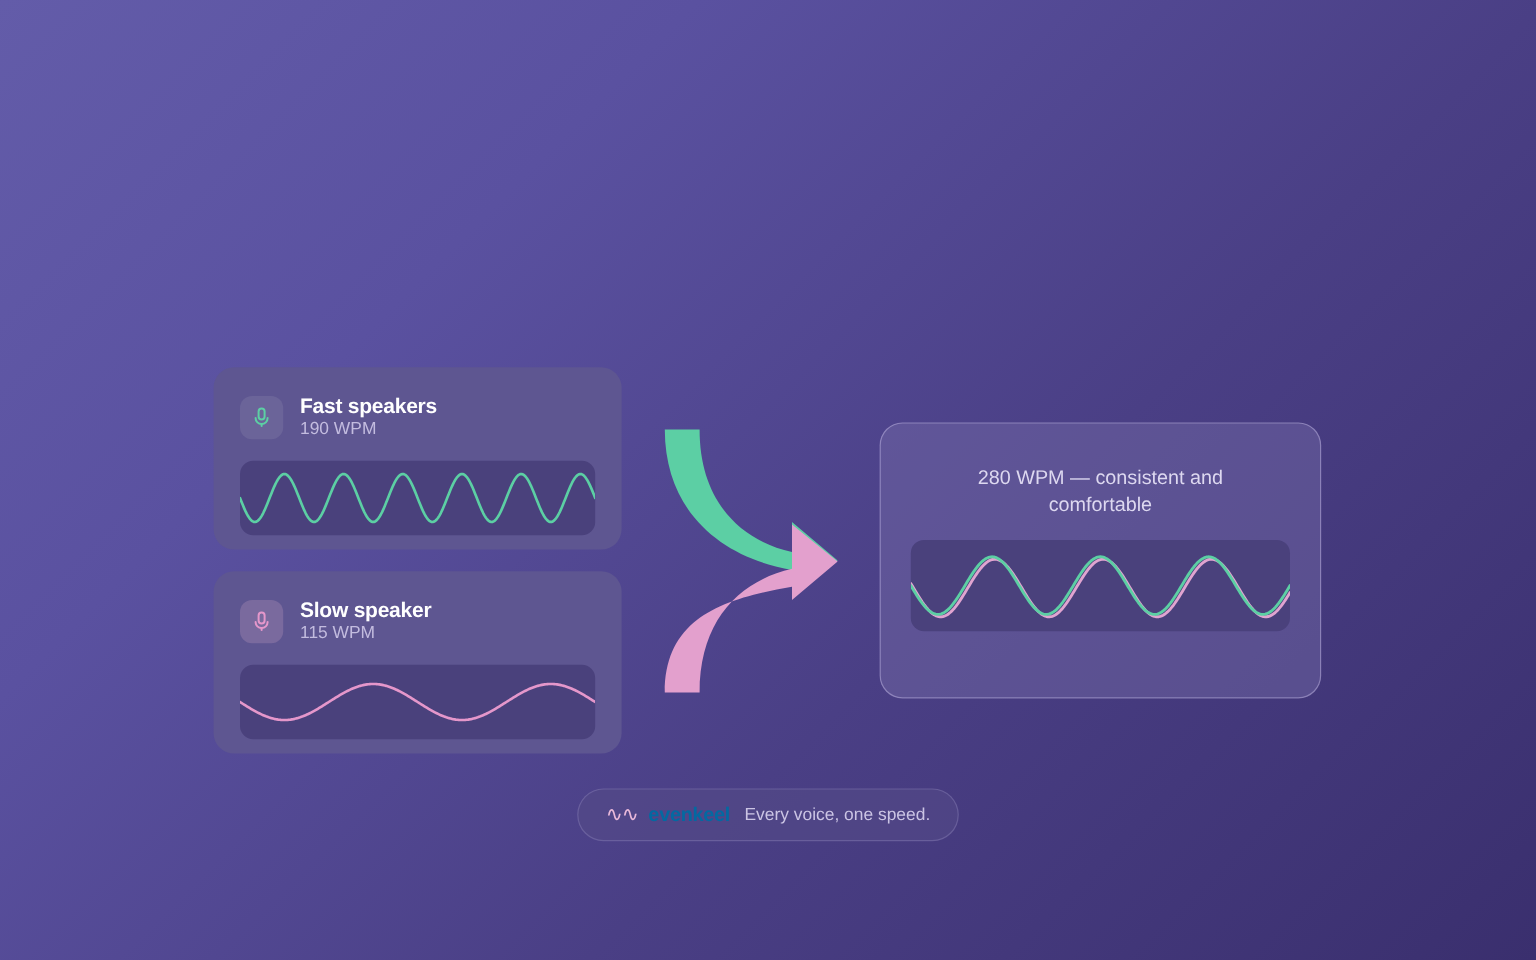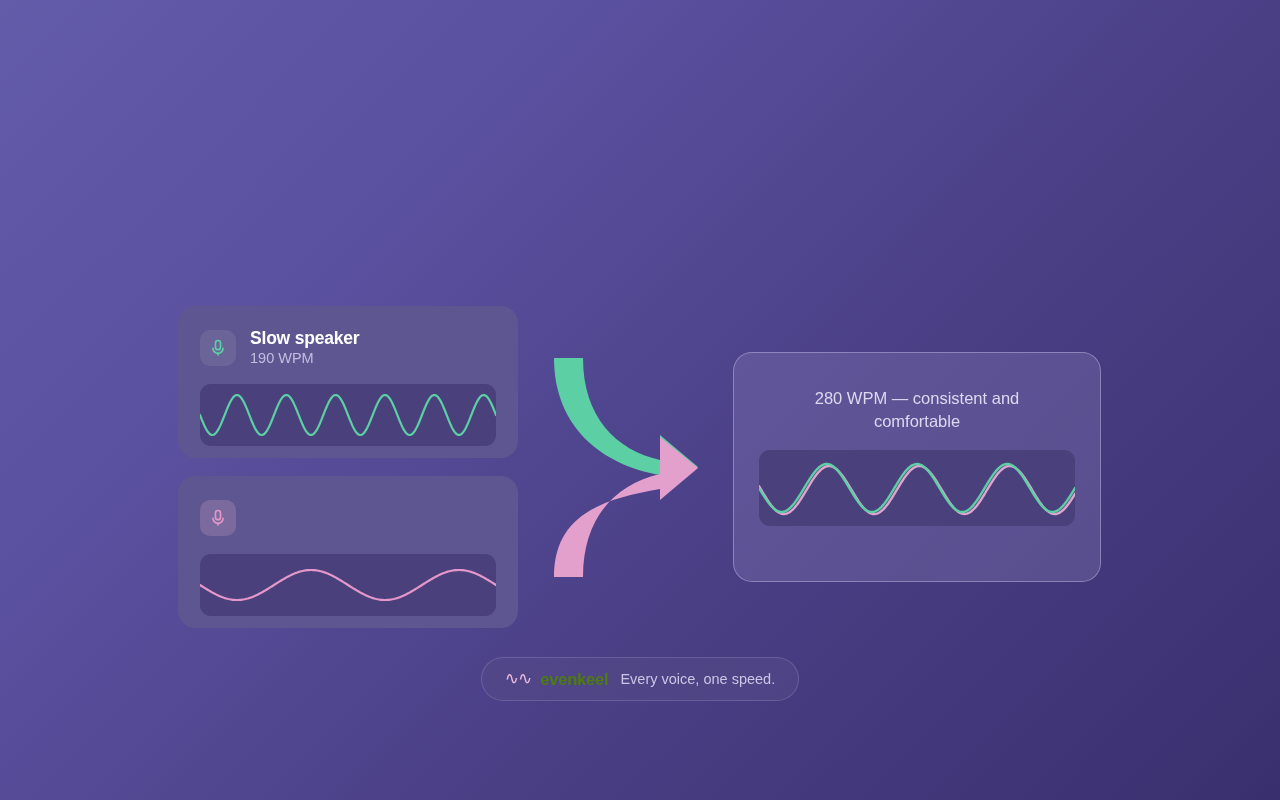--- a/index.html
+++ b/index.html
@@ -157,21 +157,21 @@
     color: #e9b9da;
     font-size: 17px;
     line-height: 1;
     letter-spacing: -1px;
     position: relative;
     top: -1px;
   }
   .brand-name {
     font-size: 16.5px;
     font-weight: 700;
-    color: #4d7c0f;
+    color: #0369a1;
     letter-spacing: -0.2px;
   }
   .brand-tag {
     font-size: 14.5px;
     font-weight: 400;
     color: #cbc4e4;
     margin-left: 3px;
   }
 </style>
 </head>
@@ -183,40 +183,44 @@
 <div class="speaker-card" id="card-fast">
   <div class="card-head">
     <span class="mic-badge fast">
       <svg width="20" height="20" viewBox="0 0 24 24" fill="none" stroke="#5ccfa4" stroke-width="2" stroke-linecap="round">
         <rect x="9" y="3" width="6" height="11" rx="3"></rect>
         <path d="M6 12.5a6 6 0 0 0 12 0"></path>
         <line x1="12" y1="18.5" x2="12" y2="20.5"></line>
       </svg>
     </span>
     <span class="card-meta">
-      <span class="card-title">Slow speaker</span>
+      <span class="card-title">Fast speakers</span>
       <span class="card-wpm">190 WPM</span>
     </span>
   </div>
   <div class="wave-panel">
     <svg viewBox="0 0 296 62" preserveAspectRatio="none">
       <path id="wave-fast-path" fill="none" stroke="#5ccfa4" stroke-width="2.2" stroke-linecap="round" stroke-linejoin="round" d="M0.00,31.00 L1.14,33.89 L2.28,36.72 L3.42,39.43 L4.55,41.96 L5.69,44.26 L6.83,46.29 L7.97,47.99 L9.11,49.34 L10.25,50.30 L11.38,50.85 L12.52,50.99 L13.66,50.71 L14.80,50.02 L15.94,48.93 L17.08,47.46 L18.22,45.65 L19.35,43.52 L20.49,41.14 L21.63,38.54 L22.77,35.79 L23.91,32.93 L25.05,30.03 L26.18,27.16 L27.32,24.36 L28.46,21.71 L29.60,19.24 L30.74,17.03 L31.88,15.11 L33.02,13.52 L34.15,12.30 L35.29,11.47 L36.43,11.05 L37.57,11.05 L38.71,11.47 L39.85,12.30 L40.98,13.52 L42.12,15.11 L43.26,17.03 L44.40,19.24 L45.54,21.71 L46.68,24.36 L47.82,27.16 L48.95,30.03 L50.09,32.93 L51.23,35.79 L52.37,38.54 L53.51,41.14 L54.65,43.52 L55.78,45.65 L56.92,47.46 L58.06,48.93 L59.20,50.02 L60.34,50.71 L61.48,50.99 L62.62,50.85 L63.75,50.30 L64.89,49.34 L66.03,47.99 L67.17,46.29 L68.31,44.26 L69.45,41.96 L70.58,39.43 L71.72,36.72 L72.86,33.89 L74.00,31.00 L75.14,28.11 L76.28,25.28 L77.42,22.57 L78.55,20.04 L79.69,17.74 L80.83,15.71 L81.97,14.01 L83.11,12.66 L84.25,11.70 L85.38,11.15 L86.52,11.01 L87.66,11.29 L88.80,11.98 L89.94,13.07 L91.08,14.54 L92.22,16.35 L93.35,18.48 L94.49,20.86 L95.63,23.46 L96.77,26.21 L97.91,29.07 L99.05,31.97 L100.18,34.84 L101.32,37.64 L102.46,40.29 L103.60,42.76 L104.74,44.97 L105.88,46.89 L107.02,48.48 L108.15,49.70 L109.29,50.53 L110.43,50.95 L111.57,50.95 L112.71,50.53 L113.85,49.70 L114.98,48.48 L116.12,46.89 L117.26,44.97 L118.40,42.76 L119.54,40.29 L120.68,37.64 L121.82,34.84 L122.95,31.97 L124.09,29.07 L125.23,26.21 L126.37,23.46 L127.51,20.86 L128.65,18.48 L129.78,16.35 L130.92,14.54 L132.06,13.07 L133.20,11.98 L134.34,11.29 L135.48,11.01 L136.62,11.15 L137.75,11.70 L138.89,12.66 L140.03,14.01 L141.17,15.71 L142.31,17.74 L143.45,20.04 L144.58,22.57 L145.72,25.28 L146.86,28.11 L148.00,31.00 L149.14,33.89 L150.28,36.72 L151.42,39.43 L152.55,41.96 L153.69,44.26 L154.83,46.29 L155.97,47.99 L157.11,49.34 L158.25,50.30 L159.38,50.85 L160.52,50.99 L161.66,50.71 L162.80,50.02 L163.94,48.93 L165.08,47.46 L166.22,45.65 L167.35,43.52 L168.49,41.14 L169.63,38.54 L170.77,35.79 L171.91,32.93 L173.05,30.03 L174.18,27.16 L175.32,24.36 L176.46,21.71 L177.60,19.24 L178.74,17.03 L179.88,15.11 L181.02,13.52 L182.15,12.30 L183.29,11.47 L184.43,11.05 L185.57,11.05 L186.71,11.47 L187.85,12.30 L188.98,13.52 L190.12,15.11 L191.26,17.03 L192.40,19.24 L193.54,21.71 L194.68,24.36 L195.82,27.16 L196.95,30.03 L198.09,32.93 L199.23,35.79 L200.37,38.54 L201.51,41.14 L202.65,43.52 L203.78,45.65 L204.92,47.46 L206.06,48.93 L207.20,50.02 L208.34,50.71 L209.48,50.99 L210.62,50.85 L211.75,50.30 L212.89,49.34 L214.03,47.99 L215.17,46.29 L216.31,44.26 L217.45,41.96 L218.58,39.43 L219.72,36.72 L220.86,33.89 L222.00,31.00 L223.14,28.11 L224.28,25.28 L225.42,22.57 L226.55,20.04 L227.69,17.74 L228.83,15.71 L229.97,14.01 L231.11,12.66 L232.25,11.70 L233.38,11.15 L234.52,11.01 L235.66,11.29 L236.80,11.98 L237.94,13.07 L239.08,14.54 L240.22,16.35 L241.35,18.48 L242.49,20.86 L243.63,23.46 L244.77,26.21 L245.91,29.07 L247.05,31.97 L248.18,34.84 L249.32,37.64 L250.46,40.29 L251.60,42.76 L252.74,44.97 L253.88,46.89 L255.02,48.48 L256.15,49.70 L257.29,50.53 L258.43,50.95 L259.57,50.95 L260.71,50.53 L261.85,49.70 L262.98,48.48 L264.12,46.89 L265.26,44.97 L266.40,42.76 L267.54,40.29 L268.68,37.64 L269.82,34.84 L270.95,31.97 L272.09,29.07 L273.23,26.21 L274.37,23.46 L275.51,20.86 L276.65,18.48 L277.78,16.35 L278.92,14.54 L280.06,13.07 L281.20,11.98 L282.34,11.29 L283.48,11.01 L284.62,11.15 L285.75,11.70 L286.89,12.66 L288.03,14.01 L289.17,15.71 L290.31,17.74 L291.45,20.04 L292.58,22.57 L293.72,25.28 L294.86,28.11 L296.00,31.00"></path>
     </svg>
   </div>
 </div>
 
 <div class="speaker-card" id="card-slow">
   <div class="card-head">
     <span class="mic-badge slow">
       <svg width="20" height="20" viewBox="0 0 24 24" fill="none" stroke="#e597cb" stroke-width="2" stroke-linecap="round">
         <rect x="9" y="3" width="6" height="11" rx="3"></rect>
         <path d="M6 12.5a6 6 0 0 0 12 0"></path>
         <line x1="12" y1="18.5" x2="12" y2="20.5"></line>
       </svg>
     </span>
+    <span class="card-meta">
+      <span class="card-title">Slow speaker</span>
+      <span class="card-wpm">115 WPM</span>
+    </span>
   </div>
   <div class="wave-panel">
     <svg viewBox="0 0 296 62" preserveAspectRatio="none">
       <path id="wave-slow-path" fill="none" stroke="#e597cb" stroke-width="2.2" stroke-linecap="round" stroke-linejoin="round" d="M0.00,31.00 L1.14,31.72 L2.28,32.45 L3.42,33.17 L4.55,33.88 L5.69,34.59 L6.83,35.29 L7.97,35.98 L9.11,36.66 L10.25,37.32 L11.38,37.97 L12.52,38.60 L13.66,39.22 L14.80,39.82 L15.94,40.39 L17.08,40.95 L18.22,41.48 L19.35,41.98 L20.49,42.46 L21.63,42.92 L22.77,43.34 L23.91,43.74 L25.05,44.11 L26.18,44.45 L27.32,44.75 L28.46,45.03 L29.60,45.27 L30.74,45.47 L31.88,45.65 L33.02,45.79 L34.15,45.89 L35.29,45.96 L36.43,46.00 L37.57,46.00 L38.71,45.96 L39.85,45.89 L40.98,45.79 L42.12,45.65 L43.26,45.47 L44.40,45.27 L45.54,45.03 L46.68,44.75 L47.82,44.45 L48.95,44.11 L50.09,43.74 L51.23,43.34 L52.37,42.92 L53.51,42.46 L54.65,41.98 L55.78,41.48 L56.92,40.95 L58.06,40.39 L59.20,39.82 L60.34,39.22 L61.48,38.60 L62.62,37.97 L63.75,37.32 L64.89,36.66 L66.03,35.98 L67.17,35.29 L68.31,34.59 L69.45,33.88 L70.58,33.17 L71.72,32.45 L72.86,31.72 L74.00,31.00 L75.14,30.28 L76.28,29.55 L77.42,28.83 L78.55,28.12 L79.69,27.41 L80.83,26.71 L81.97,26.02 L83.11,25.34 L84.25,24.68 L85.38,24.03 L86.52,23.40 L87.66,22.78 L88.80,22.18 L89.94,21.61 L91.08,21.05 L92.22,20.52 L93.35,20.02 L94.49,19.54 L95.63,19.08 L96.77,18.66 L97.91,18.26 L99.05,17.89 L100.18,17.55 L101.32,17.25 L102.46,16.97 L103.60,16.73 L104.74,16.53 L105.88,16.35 L107.02,16.21 L108.15,16.11 L109.29,16.04 L110.43,16.00 L111.57,16.00 L112.71,16.04 L113.85,16.11 L114.98,16.21 L116.12,16.35 L117.26,16.53 L118.40,16.73 L119.54,16.97 L120.68,17.25 L121.82,17.55 L122.95,17.89 L124.09,18.26 L125.23,18.66 L126.37,19.08 L127.51,19.54 L128.65,20.02 L129.78,20.52 L130.92,21.05 L132.06,21.61 L133.20,22.18 L134.34,22.78 L135.48,23.40 L136.62,24.03 L137.75,24.68 L138.89,25.34 L140.03,26.02 L141.17,26.71 L142.31,27.41 L143.45,28.12 L144.58,28.83 L145.72,29.55 L146.86,30.28 L148.00,31.00 L149.14,31.72 L150.28,32.45 L151.42,33.17 L152.55,33.88 L153.69,34.59 L154.83,35.29 L155.97,35.98 L157.11,36.66 L158.25,37.32 L159.38,37.97 L160.52,38.60 L161.66,39.22 L162.80,39.82 L163.94,40.39 L165.08,40.95 L166.22,41.48 L167.35,41.98 L168.49,42.46 L169.63,42.92 L170.77,43.34 L171.91,43.74 L173.05,44.11 L174.18,44.45 L175.32,44.75 L176.46,45.03 L177.60,45.27 L178.74,45.47 L179.88,45.65 L181.02,45.79 L182.15,45.89 L183.29,45.96 L184.43,46.00 L185.57,46.00 L186.71,45.96 L187.85,45.89 L188.98,45.79 L190.12,45.65 L191.26,45.47 L192.40,45.27 L193.54,45.03 L194.68,44.75 L195.82,44.45 L196.95,44.11 L198.09,43.74 L199.23,43.34 L200.37,42.92 L201.51,42.46 L202.65,41.98 L203.78,41.48 L204.92,40.95 L206.06,40.39 L207.20,39.82 L208.34,39.22 L209.48,38.60 L210.62,37.97 L211.75,37.32 L212.89,36.66 L214.03,35.98 L215.17,35.29 L216.31,34.59 L217.45,33.88 L218.58,33.17 L219.72,32.45 L220.86,31.72 L222.00,31.00 L223.14,30.28 L224.28,29.55 L225.42,28.83 L226.55,28.12 L227.69,27.41 L228.83,26.71 L229.97,26.02 L231.11,25.34 L232.25,24.68 L233.38,24.03 L234.52,23.40 L235.66,22.78 L236.80,22.18 L237.94,21.61 L239.08,21.05 L240.22,20.52 L241.35,20.02 L242.49,19.54 L243.63,19.08 L244.77,18.66 L245.91,18.26 L247.05,17.89 L248.18,17.55 L249.32,17.25 L250.46,16.97 L251.60,16.73 L252.74,16.53 L253.88,16.35 L255.02,16.21 L256.15,16.11 L257.29,16.04 L258.43,16.00 L259.57,16.00 L260.71,16.04 L261.85,16.11 L262.98,16.21 L264.12,16.35 L265.26,16.53 L266.40,16.73 L267.54,16.97 L268.68,17.25 L269.82,17.55 L270.95,17.89 L272.09,18.26 L273.23,18.66 L274.37,19.08 L275.51,19.54 L276.65,20.02 L277.78,20.52 L278.92,21.05 L280.06,21.61 L281.20,22.18 L282.34,22.78 L283.48,23.40 L284.62,24.03 L285.75,24.68 L286.89,25.34 L288.03,26.02 L289.17,26.71 L290.31,27.41 L291.45,28.12 L292.58,28.83 L293.72,29.55 L294.86,30.28 L296.00,31.00"></path>
     </svg>
   </div>
 </div>
 
 <div id="arrows">
   <svg width="175" height="245" viewBox="0 0 175 245">

